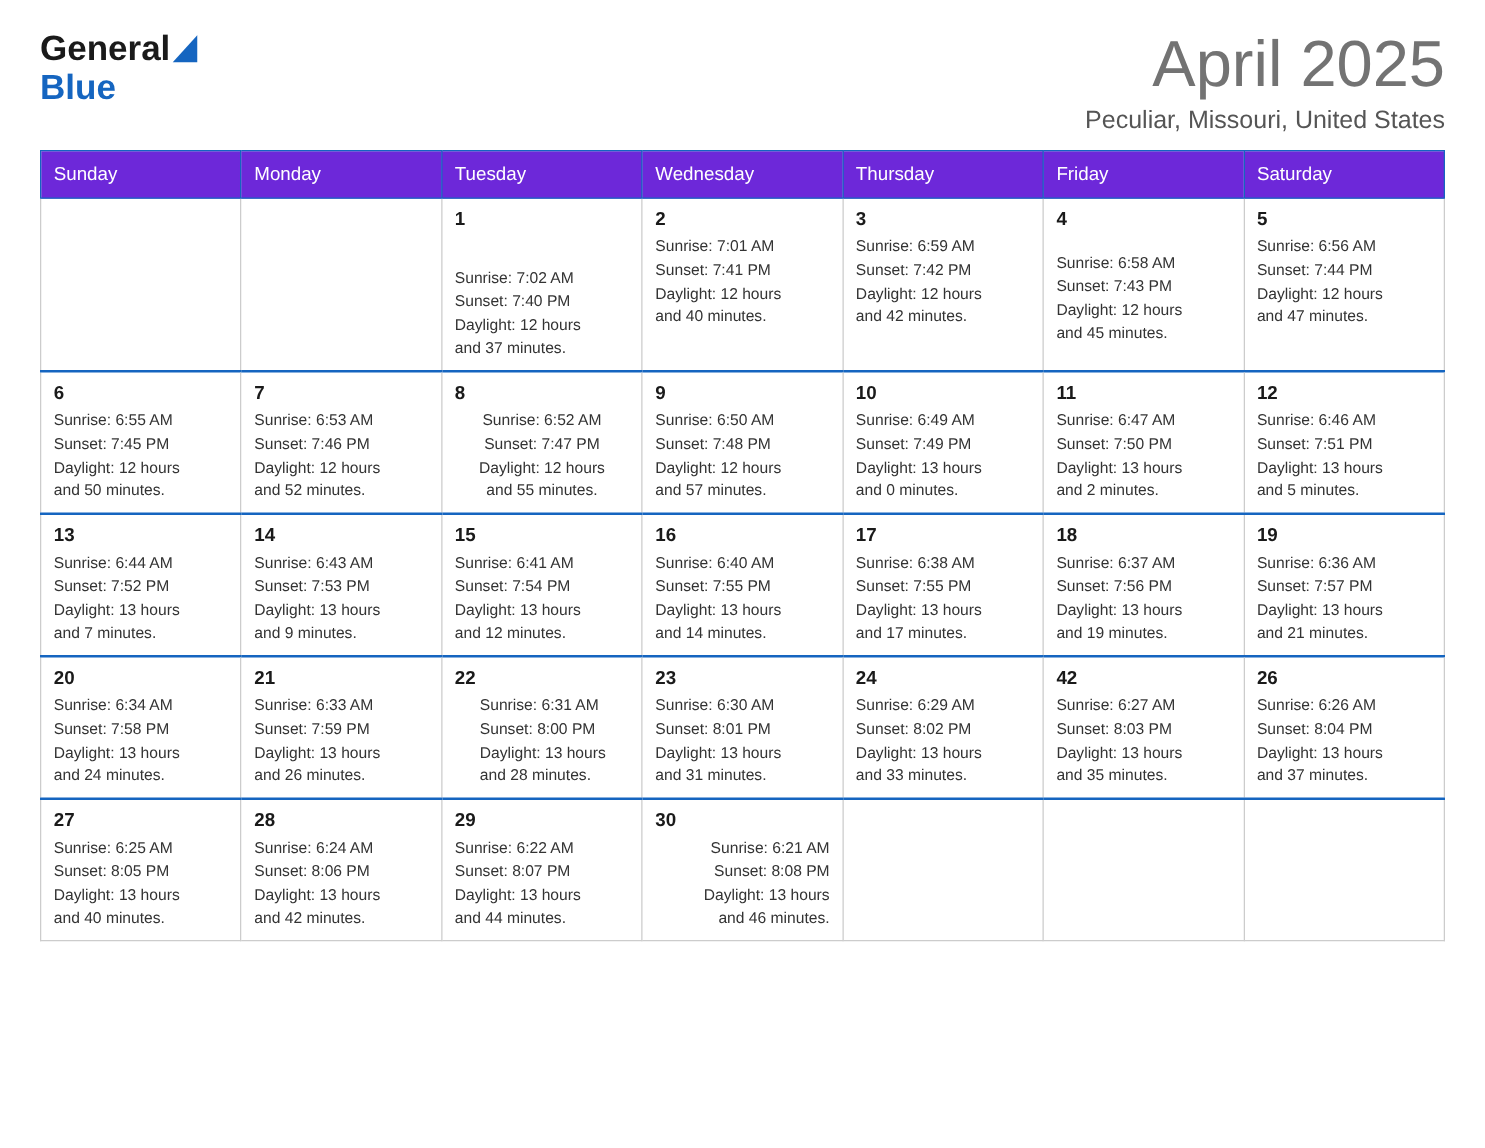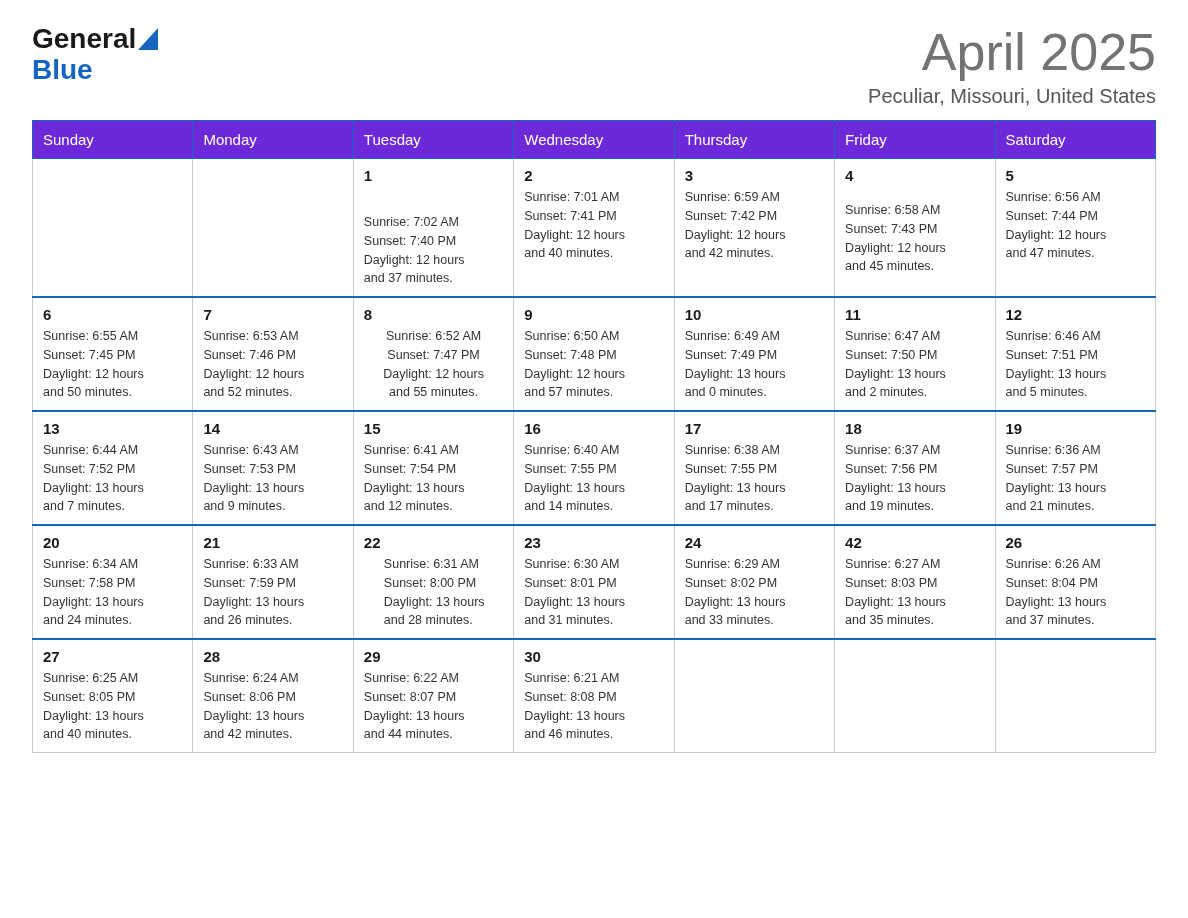--- a/index.html
+++ b/index.html
@@ -340,21 +340,21 @@
         </td>
         <td>
           <div class="day-number">29</div>
           <div class="day-info" style="white-space: pre-line;">Sunrise: 6:22 AM
 Sunset: 8:07 PM
 Daylight: 13 hours
 and 44 minutes.</div>
         </td>
         <td>
           <div class="day-number">30</div>
-          <div class="day-info" style="white-space: pre-line;">Sunrise: 6:21 AM
+          <div class="day-info" style="white-space: pre-line; text-align: right;">Sunrise: 6:21 AM
 Sunset: 8:08 PM
 Daylight: 13 hours
 and 46 minutes.</div>
         </td>
         <td class="empty"></td>
         <td class="empty"></td>
         <td class="empty"></td>
       </tr>
     </tbody>
 </table>

